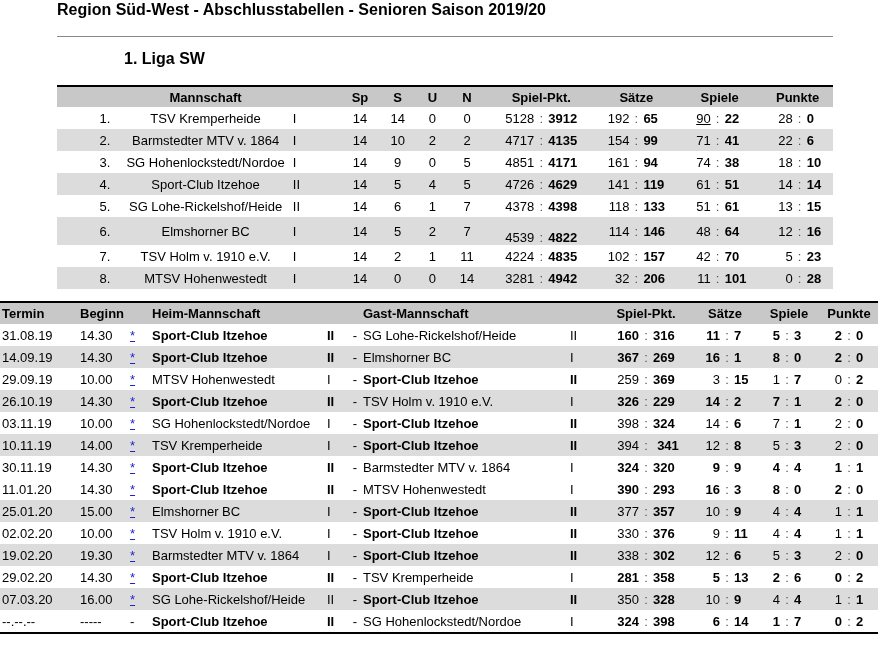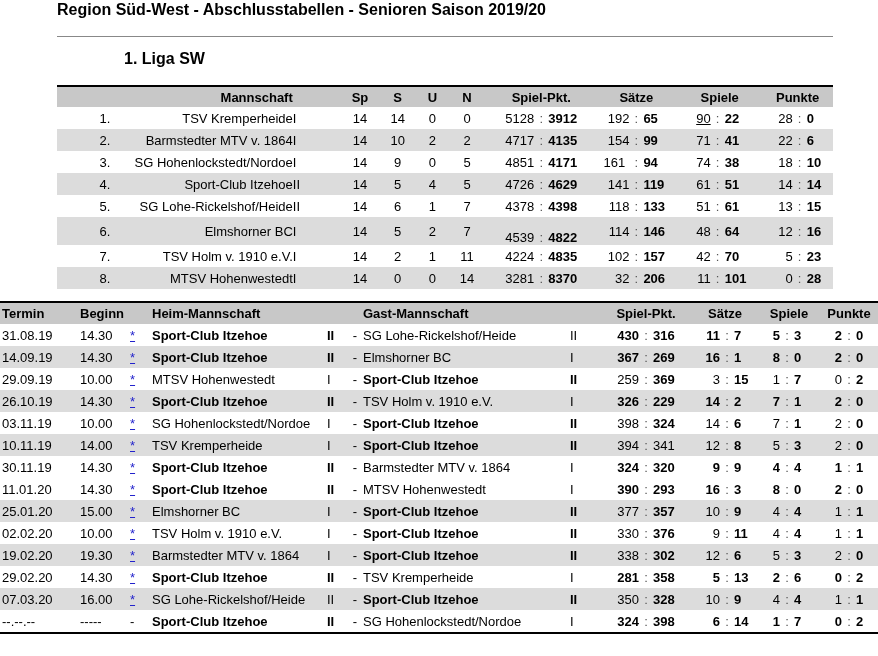--- a/index.html
+++ b/index.html
@@ -20,21 +20,21 @@
   
   table { border-collapse: collapse; font-size: 13px; }
   .standings {
     position: absolute; left: 57px; top: 85px; width: 776px;
   }
   .standings thead tr { background: #c8c8c8; border-top: 2px solid #000; }
   .standings th { font-weight: bold; height: 20px; padding: 0; }
   .standings td { height: 22px; padding: 0; }
   .standings tbody tr:nth-child(even) { background: #dcdcdc; }
   .c-rank { width: 54px; text-align: right; padding-right: 8px !important; }
-  .c-team { width: 175px; text-align: right; }
+  .c-team { width: 175px; text-align: center; }
   .c-cls { width: 50px; text-align: left; }
   .c-sp { width: 36px; text-align: center; }
   .c-s { width: 40px; text-align: center; }
   .c-u { width: 30px; text-align: center; }
   .c-n { width: 40px; text-align: center; }
   .c-pair { text-align: center; }
   .pr { display: inline-block; }
   .pr .a { display: inline-block; text-align: right; }
   .pr .sep { display: inline-block; width: 14px; text-align: center; color: #555; }
   .pr .b { display: inline-block; text-align: left; }
@@ -118,21 +118,21 @@
       </tr>
       <tr>
         <td class="c-rank">3.</td>
         <td class="c-team">SG Hohenlockstedt/Nordoe</td>
         <td class="c-cls">I</td>
         <td class="c-sp">14</td>
         <td class="c-s">9</td>
         <td class="c-u">0</td>
         <td class="c-n">5</td>
         <td class="c-pair"><span class="pr"><span class="a" style="width: 36px;">4851</span><span class="sep">:</span><span class="b" style="width: 36px;">4171</span></span></td>
-        <td class="c-pair"><span class="pr"><span class="a" style="width: 30px; text-align: center;">161</span><span class="sep">:</span><span class="b" style="width: 30px;">94</span></span></td>
+        <td class="c-pair"><span class="pr"><span class="a" style="width: 30px;">161</span><span class="sep">:</span><span class="b" style="width: 30px;">94</span></span></td>
         <td class="c-pair"><span class="pr"><span class="a" style="width: 26px;">74</span><span class="sep">:</span><span class="b" style="width: 30px;">38</span></span></td>
         <td class="c-pair"><span class="pr"><span class="a" style="width: 26px;">18</span><span class="sep">:</span><span class="b" style="width: 22px;">10</span></span></td>
       </tr>
       <tr>
         <td class="c-rank">4.</td>
         <td class="c-team">Sport-Club Itzehoe</td>
         <td class="c-cls">II</td>
         <td class="c-sp">14</td>
         <td class="c-s">5</td>
         <td class="c-u">4</td>
@@ -182,21 +182,21 @@
         <td class="c-pair"><span class="pr"><span class="a" style="width: 26px;">5</span><span class="sep">:</span><span class="b" style="width: 22px;">23</span></span></td>
       </tr>
       <tr>
         <td class="c-rank">8.</td>
         <td class="c-team">MTSV Hohenwestedt</td>
         <td class="c-cls">I</td>
         <td class="c-sp">14</td>
         <td class="c-s">0</td>
         <td class="c-u">0</td>
         <td class="c-n">14</td>
-        <td class="c-pair"><span class="pr"><span class="a" style="width: 36px;">3281</span><span class="sep">:</span><span class="b" style="width: 36px;">8370</span></span></td>
+        <td class="c-pair"><span class="pr"><span class="a" style="width: 36px;">3281</span><span class="sep">:</span><span class="b" style="width: 36px;">4942</span></span></td>
         <td class="c-pair"><span class="pr"><span class="a" style="width: 30px;">32</span><span class="sep">:</span><span class="b" style="width: 30px;">206</span></span></td>
         <td class="c-pair"><span class="pr"><span class="a" style="width: 26px;">11</span><span class="sep">:</span><span class="b" style="width: 30px;">101</span></span></td>
         <td class="c-pair"><span class="pr"><span class="a" style="width: 26px;">0</span><span class="sep">:</span><span class="b" style="width: 22px;">28</span></span></td>
       </tr>
     </tbody>
 </table>
 
 <table class="matches">
   <thead>
     <tr>
@@ -217,21 +217,21 @@
   <tbody id="matches-body">
       <tr>
         <td class="m-date">31.08.19</td>
         <td class="m-time">14.30</td>
         <td class="m-star"><a href="#">*</a></td>
         <td class="m-home b">Sport-Club Itzehoe</td>
         <td class="m-hcls b">II</td>
         <td class="m-dash">-</td>
         <td class="m-guest">SG Lohe-Rickelshof/Heide</td>
         <td class="m-gcls">II</td>
-        <td class="m-pair"><span class="pr"><span class="a" style="width: 30px; font-weight: bold;">430</span><span class="sep">:</span><span class="b" style="width: 30px;">316</span></span></td>
+        <td class="m-pair"><span class="pr"><span class="a" style="width: 30px; font-weight: bold;">160</span><span class="sep">:</span><span class="b" style="width: 30px;">316</span></span></td>
         <td class="m-pair"><span class="pr"><span class="a" style="width: 24px; font-weight: bold;">11</span><span class="sep">:</span><span class="b" style="width: 20px;">7</span></span></td>
         <td class="m-pair"><span class="pr"><span class="a" style="width: 14px; font-weight: bold;">5</span><span class="sep">:</span><span class="b" style="width: 18px;">3</span></span></td>
         <td class="m-pair"><span class="pr"><span class="a" style="width: 14px; font-weight: bold;">2</span><span class="sep">:</span><span class="b" style="width: 14px;">0</span></span></td>
       </tr>
       <tr class="alt">
         <td class="m-date">14.09.19</td>
         <td class="m-time">14.30</td>
         <td class="m-star"><a href="#">*</a></td>
         <td class="m-home b">Sport-Club Itzehoe</td>
         <td class="m-hcls b">II</td>
@@ -287,21 +287,21 @@
       </tr>
       <tr class="alt">
         <td class="m-date">10.11.19</td>
         <td class="m-time">14.00</td>
         <td class="m-star"><a href="#">*</a></td>
         <td class="m-home">TSV Kremperheide</td>
         <td class="m-hcls">I</td>
         <td class="m-dash">-</td>
         <td class="m-guest b">Sport-Club Itzehoe</td>
         <td class="m-gcls b">II</td>
-        <td class="m-pair"><span class="pr"><span class="a" style="width: 30px;">394</span><span class="sep">:</span><span class="b" style="width: 30px; font-weight: normal;">341</span></span></td>
+        <td class="m-pair"><span class="pr"><span class="a" style="width: 30px;">394</span><span class="sep">:</span><span class="b" style="width: 30px; font-weight: bold; text-align: center;">341</span></span></td>
         <td class="m-pair"><span class="pr"><span class="a" style="width: 24px;">12</span><span class="sep">:</span><span class="b" style="width: 20px; font-weight: bold;">8</span></span></td>
         <td class="m-pair"><span class="pr"><span class="a" style="width: 14px;">5</span><span class="sep">:</span><span class="b" style="width: 18px; font-weight: bold;">3</span></span></td>
         <td class="m-pair"><span class="pr"><span class="a" style="width: 14px;">2</span><span class="sep">:</span><span class="b" style="width: 14px; font-weight: bold;">0</span></span></td>
       </tr>
       <tr>
         <td class="m-date">30.11.19</td>
         <td class="m-time">14.30</td>
         <td class="m-star"><a href="#">*</a></td>
         <td class="m-home b">Sport-Club Itzehoe</td>
         <td class="m-hcls b">II</td>

